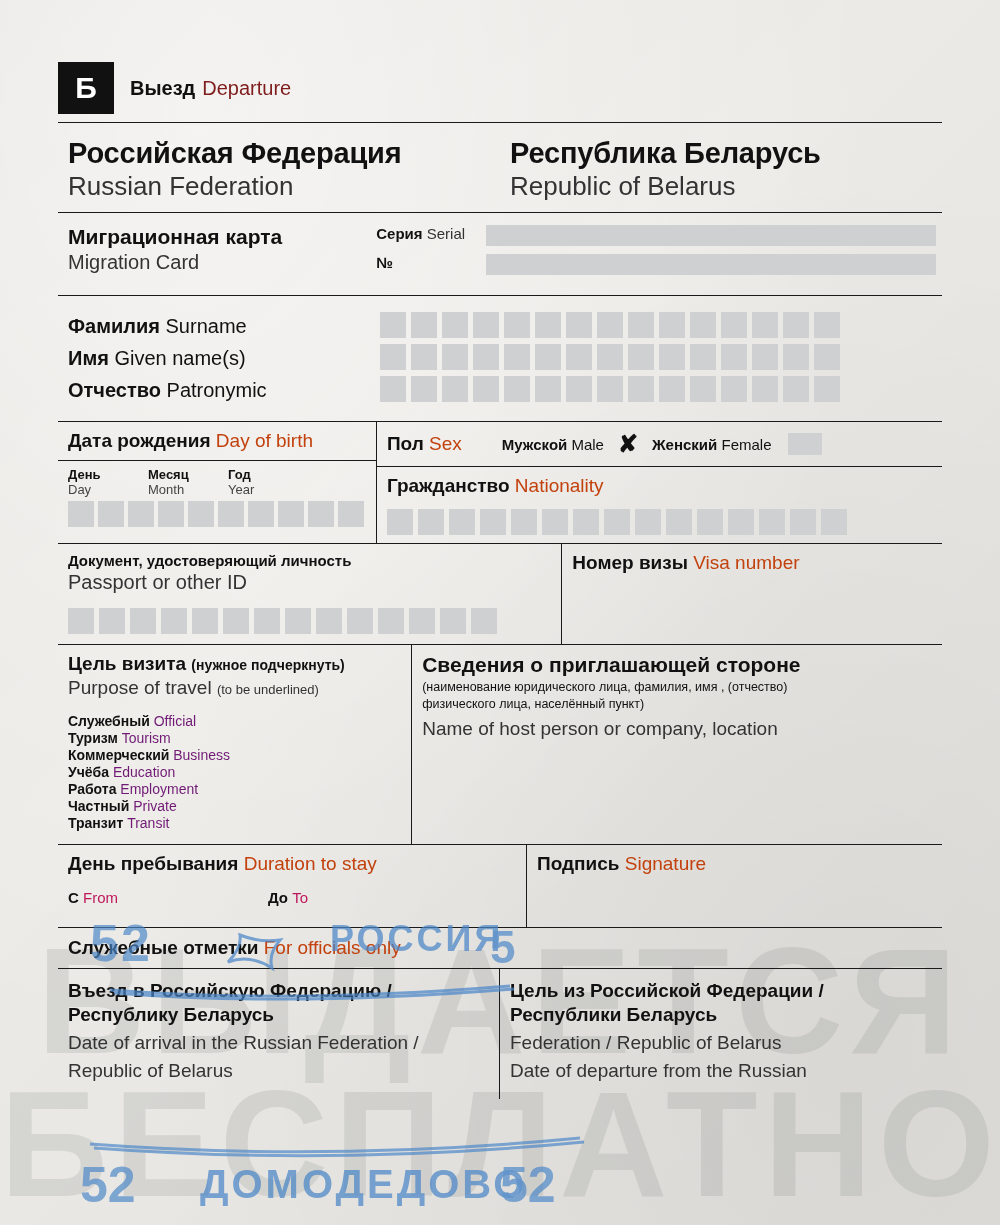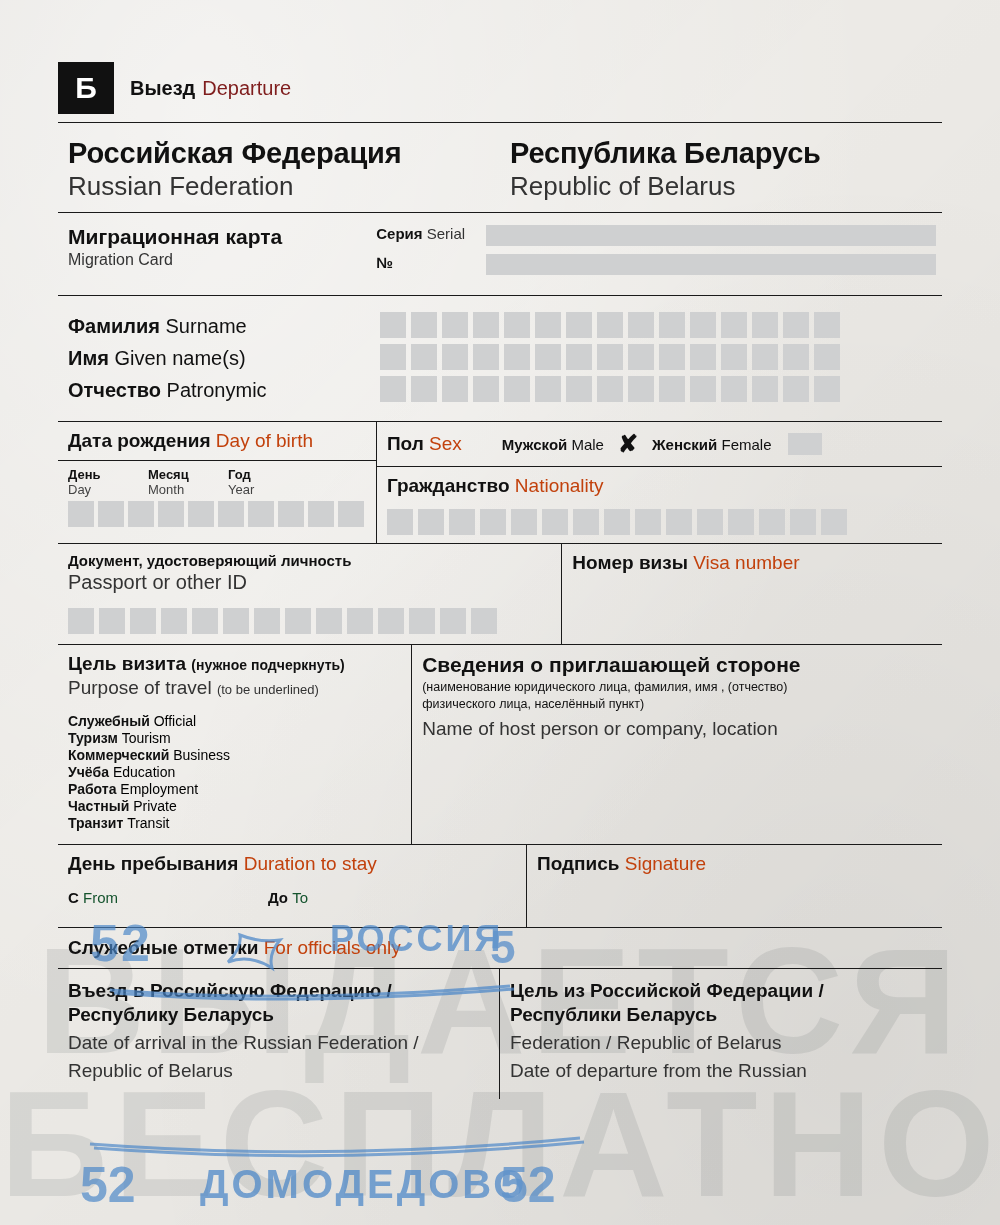--- a/index.html
+++ b/index.html
@@ -66,21 +66,21 @@
   .cell{box-sizing:border-box;padding:8px 10px;}
   .vline{border-right:1.4px solid #1a1a1a;}
 
   .lbl{font-size:19px;}
   .lbl b{font-weight:bold;}
   .lbl .lat{color:#c2410c;font-weight:normal;}
 
   
   .mig-left{width:36%;padding:12px 0 12px 10px;}
   .mig-left .ru{font-size:21px;font-weight:bold;}
-  .mig-left .en{font-size:16px;color:#333;margin-top:2px;}
+  .mig-left .en{font-size:20px;color:#333;margin-top:2px;}
   .mig-right{width:64%;padding:12px 6px 12px 0;}
   .serial-row{display:flex;align-items:flex-start;margin-bottom:8px;}
   .serial-lab{width:110px;font-size:15px;}
   .serial-lab b{font-weight:bold;}
   .serial-lab .lat{color:#333;}
   .serial-bar{flex:1;height:21px;background:#cfd0d1;}
 
   
   .names{display:flex;border-bottom:1.4px solid #1a1a1a;}
   .names-left{width:36%;padding:10px 0 10px 10px;}
@@ -117,31 +117,31 @@
   .pass-right{width:43%;}
   .pass-cells{display:flex;gap:5px;padding:6px 10px 10px 10px;}
   .pass-cells .c{width:26px;height:26px;background:#cfd0d1;}
 
   
   .purpose-left{width:40%;}
   .purpose-right{width:60%;}
   .purpose-list{padding:6px 10px 12px 10px;}
   .purpose-list div{font-size:14px;line-height:17px;}
   .purpose-list b{font-weight:bold;}
-  .purpose-list .lat{color:#000000;text-align:center;}
+  .purpose-list .lat{color:#701a75;text-align:center;}
   .host-sub{font-size:12.5px;font-weight:normal;line-height:14px;margin-top:3px;}
   .host-en{font-size:19px;color:#333;margin-top:7px;}
 
   
   .dur-left{width:53%;}
   .dur-right{width:47%;}
   .fromto{display:flex;padding:6px 10px 10px 10px;font-size:15px;}
   .fromto .ft{width:200px;}
   .fromto b{font-weight:bold;}
-  .fromto .lat{color:#14532d;}
+  .fromto .lat{color:#be185d;}
 
   .officials{padding:9px 10px;border-bottom:1.4px solid #1a1a1a;}
 
   .bottom{display:flex;}
   .bottom .half{width:50%;padding:10px 12px 16px 10px;box-sizing:border-box;}
   .bottom .ru{font-size:19px;font-weight:bold;line-height:24px;}
   .bottom .en{font-size:19px;color:#333;line-height:24px;margin-top:4px;}
 
   
   .stamp{

